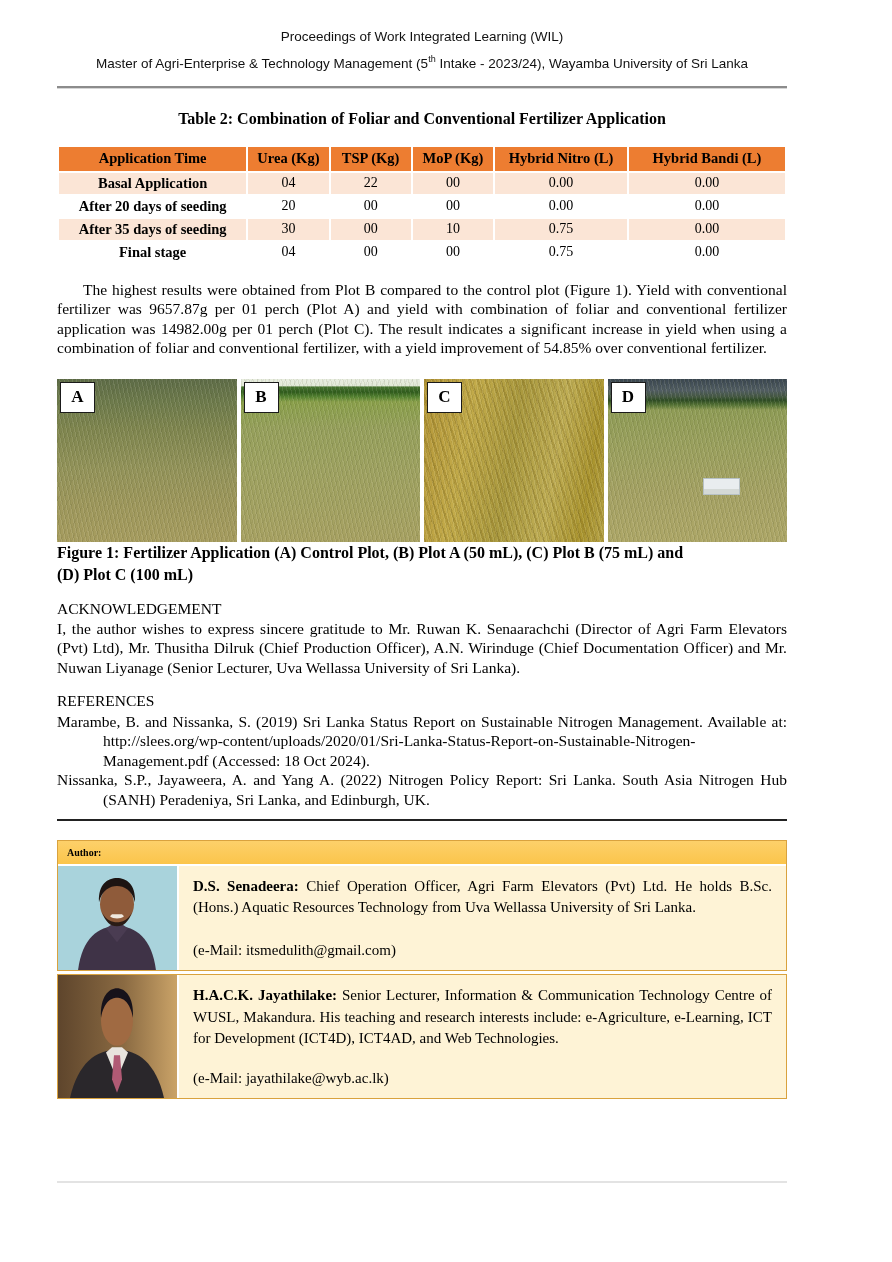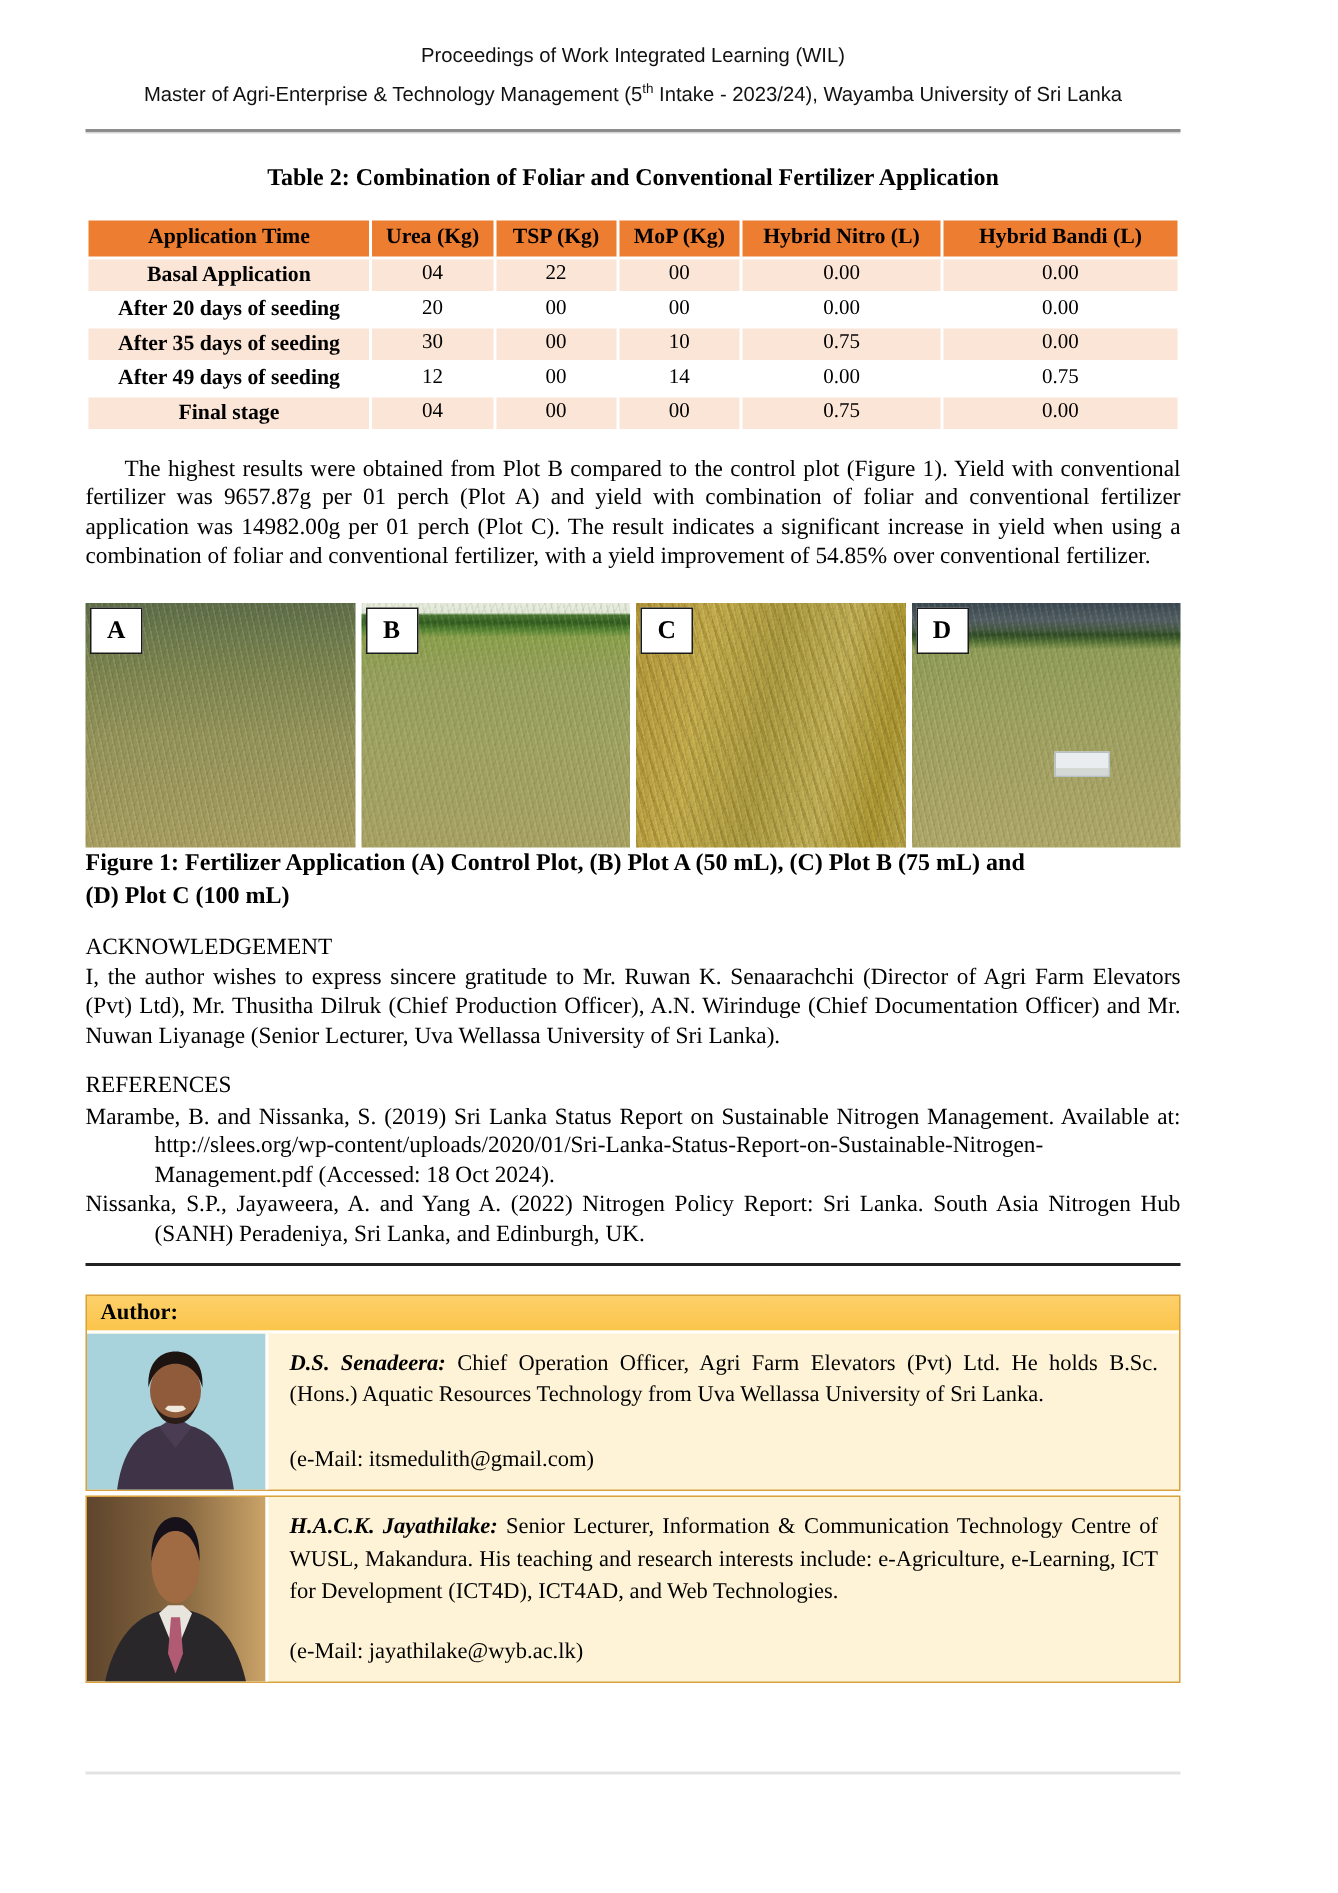--- a/index.html
+++ b/index.html
@@ -64,26 +64,26 @@
   .references-list { margin-top: 1px; }
   .ref { font-size: 15.5px; line-height: 19.6px; text-align: justify;
     padding-left: 46px; text-indent: -46px; }
   .end-rule { margin-top: 9px; border-top: 2px solid #222; }
 
   
   .bio-box { border: 1px solid #d9a23e; background: #FEF3D6; }
   .bio-box.first { margin-top: 19px; }
   .bio-box.second { margin-top: 3px; }
   .bio-band { background: linear-gradient(to bottom, #fdd06a, #fbc54b); border-bottom: 2px solid #fff;
-    font-weight: bold; font-size: 15px; padding: 2px 17px 2px 9px; line-height: 19px; }
+    font-weight: bold; font-size: 10px; padding: 2px 17px 2px 9px; line-height: 19px; }
   .bio-content { display: flex; align-items: stretch; }
   .bio-photo { flex: 0 0 119px; border-right: 2px solid #fff; }
   .bio-photo svg { display: block; width: 119px; height: 100%; }
   .bio-text { flex: 1; padding: 10px 14px 9px 14px; font-size: 15px; line-height: 21.5px; text-align: justify; }
-  .bio-text .name { font-weight: bold; font-style: italic; }
+  .bio-text .name { font-weight: bold; }
   .bio-email { margin-top: 21px; }
   .bio-box.second .bio-email { margin-top: 18px; }
 
   
   .footer { position: absolute; left: 57px; width: 730px; top: 1181px; }
   .footer-rule { border-top: 2px solid #e3e3e3; }
   .footer-text { margin-top: 5px; text-align: right; font-size: 14.5px; }
   .footer-num { color: #222; }
   .footer-sep { color: #444; font-weight: bold; padding: 0 4px 0 6px; }
   .footer-label { color: #8c8c8c; letter-spacing: 1.5px; }
@@ -138,28 +138,20 @@
           <td>0.00</td>
           <td>0.00</td>
         </tr>
         <tr>
           <td class="rowhead">After 35 days of seeding</td>
           <td>30</td>
           <td>00</td>
           <td>10</td>
           <td>0.75</td>
           <td>0.00</td>
-        </tr>
-        <tr>
-          <td class="rowhead">After 49 days of seeding</td>
-          <td>12</td>
-          <td>00</td>
-          <td>14</td>
-          <td>0.00</td>
-          <td>0.75</td>
         </tr>
         <tr>
           <td class="rowhead">Final stage</td>
           <td>04</td>
           <td>00</td>
           <td>00</td>
           <td>0.75</td>
           <td>0.00</td>
         </tr>
       </tbody>

